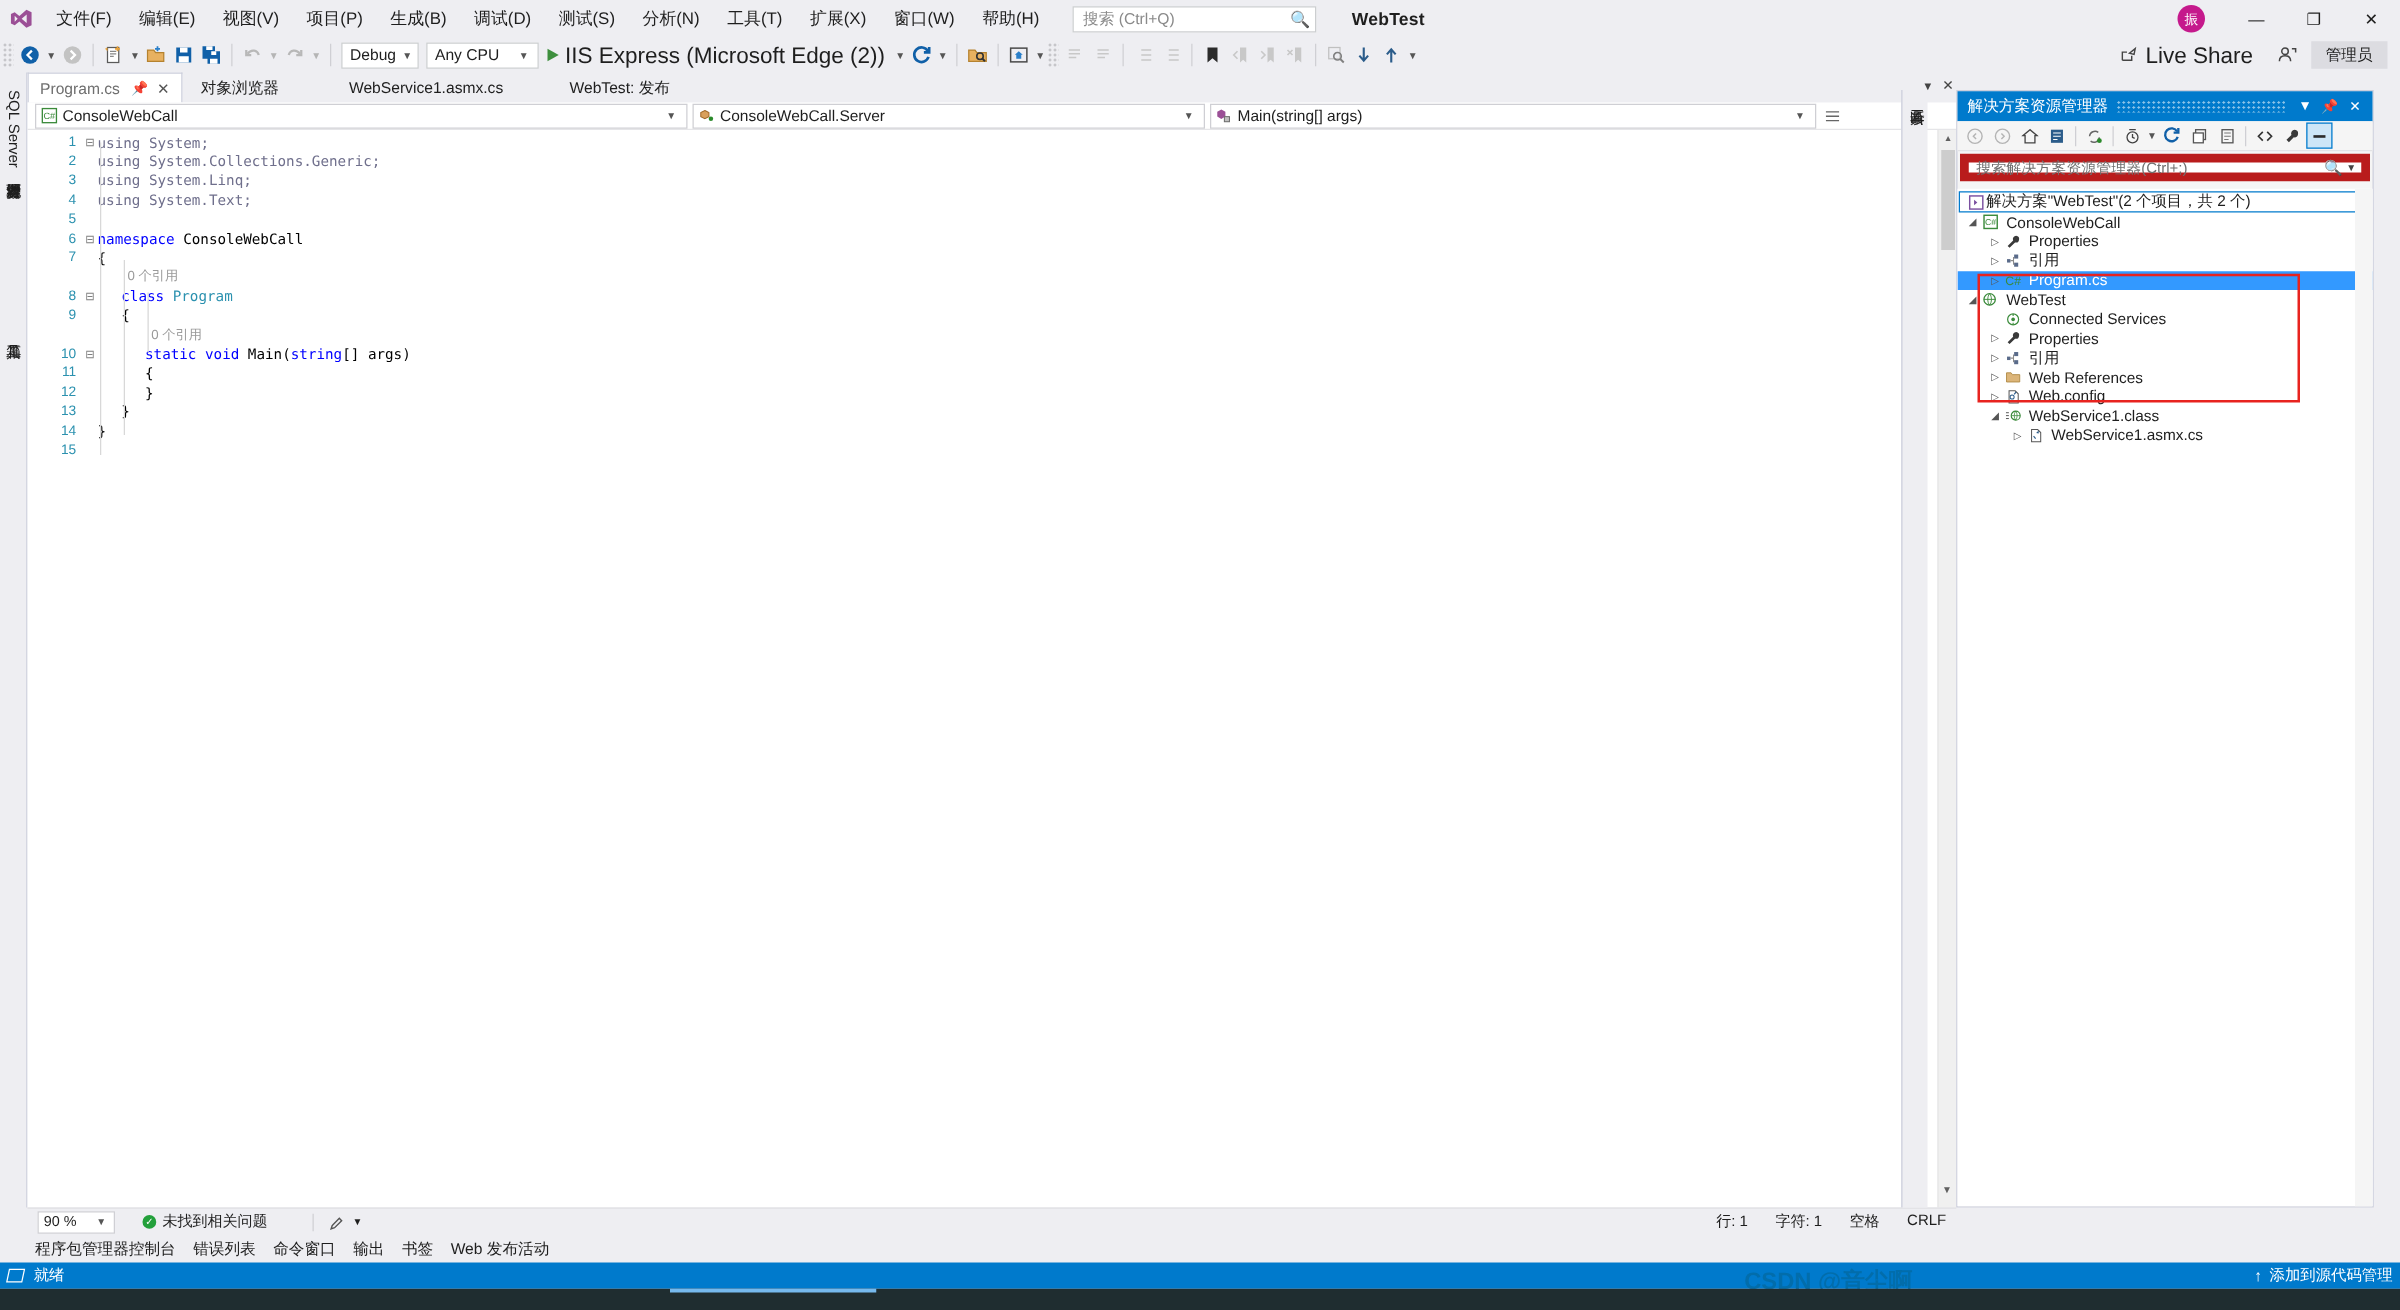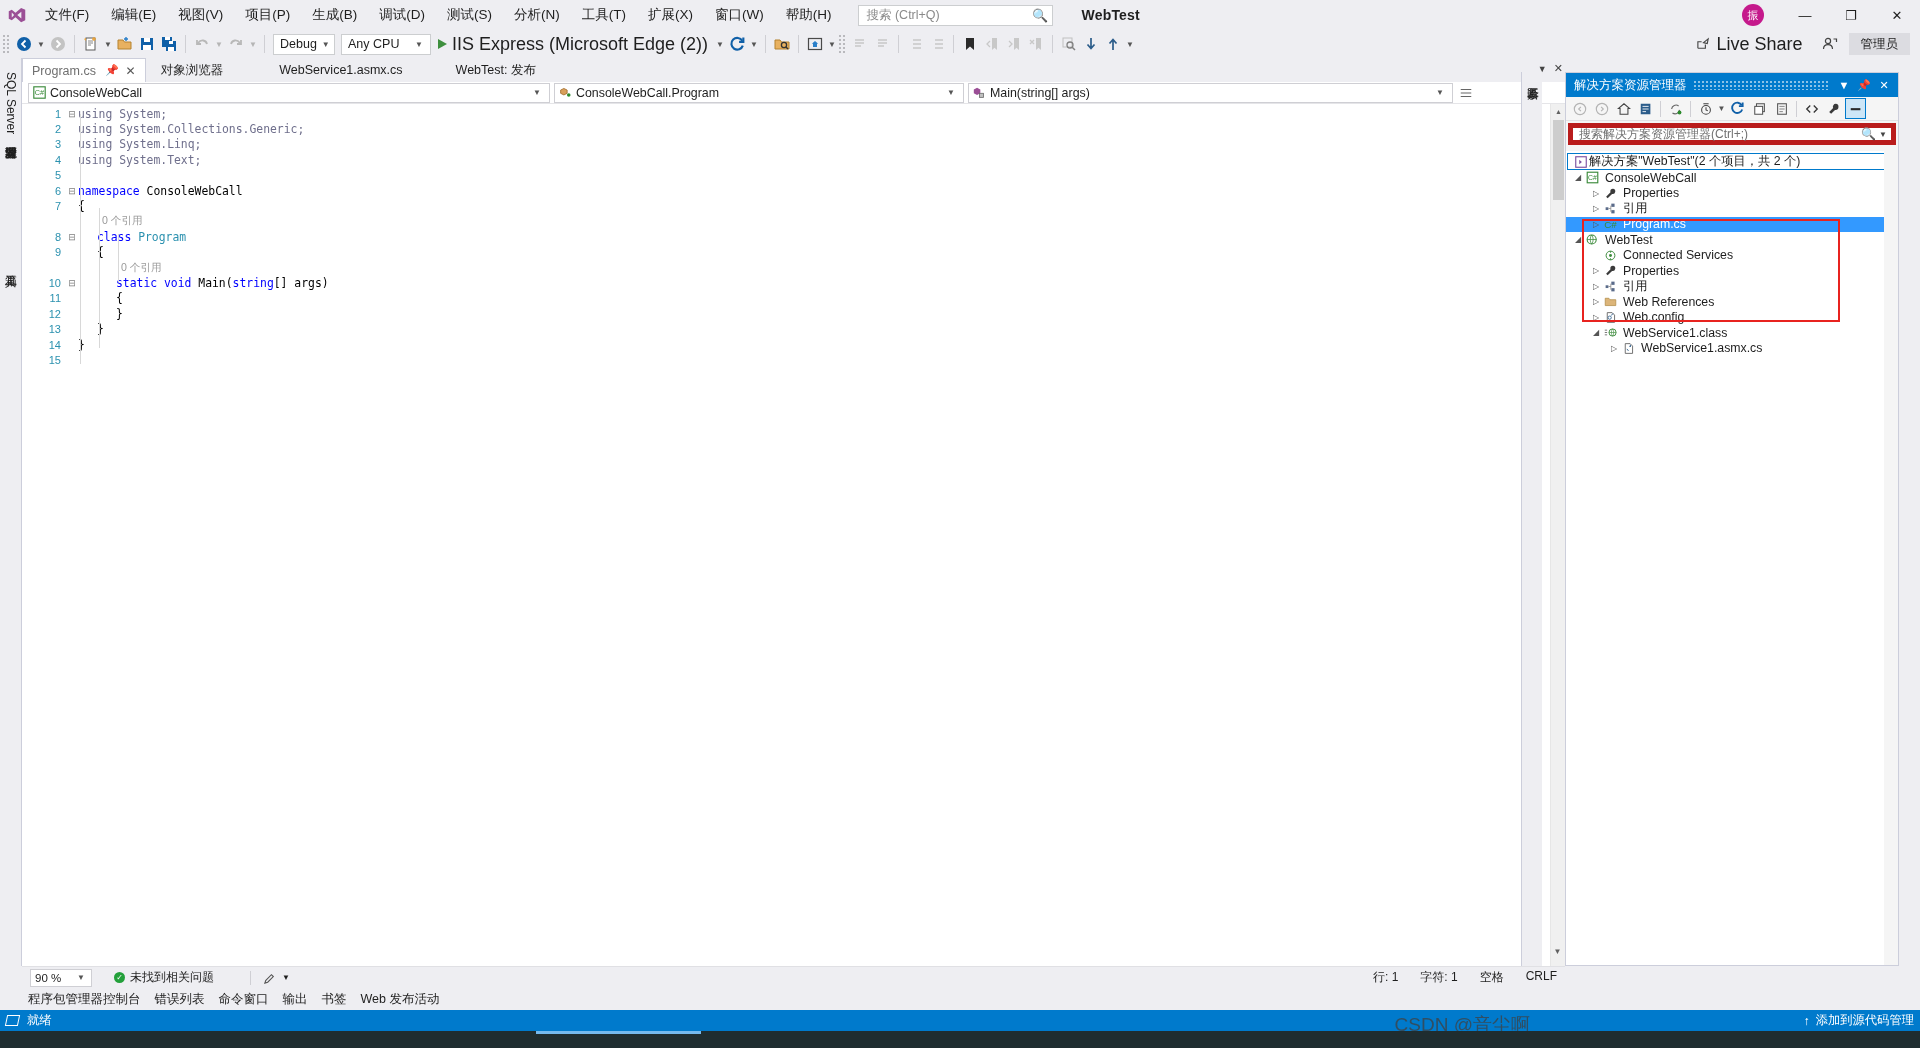--- a/index.html
+++ b/index.html
@@ -163,22 +163,22 @@
     position:absolute; left:0; top:1010px; width:1920px; height:21px;
     background:#007acc; color:#fff; display:flex; align-items:center;
     font-size:12.3px; padding-left:6px;
   }
   .vsstatus .ready { margin-left:8px; }
   .vsstatus-right { position:absolute; right:6px; display:flex; align-items:center; gap:6px; font-size:12.3px;}
   .flagicon { width:13px; height:11px; border:1.4px solid #fff; transform:skewX(-12deg); }
 
   
   .watermark {
-    position:absolute; right:12px; top:1012px; font-size:19px; color:#404040;
-    opacity:.75; font-weight:normal; pointer-events:none; white-space:nowrap;
+    position:absolute; right:12px; top:1012px; font-size:19px; color:#0369a1;
+    opacity:.75; font-weight:bold; pointer-events:none; white-space:nowrap;
   }
 
   
   .taskbar {
     position:absolute; left:0; top:1031px; width:1920px; height:17px;
     background:#1f2d30;
   }
   .tb-active { position:absolute; left:536px; top:0; width:165px; height:2.5px; background:#76b9ed; }
 
   
@@ -195,21 +195,21 @@
       background-size:4px 4px; }
   .se-title .tbtn { width:20px;height:20px;display:flex;align-items:center;justify-content:center;font-size:11px;}
   .se-toolbar {
     height:24px; background:#f5f5f5; display:flex; align-items:center; padding:0 3px; gap:1px;
     border-bottom:1px solid #e2e2e5;
   }
   .se-tb { width:21px;height:21px;display:flex;align-items:center;justify-content:center;}
   .se-tb.sel { border:1px solid #007acc; background:#cde6f7; }
   .se-sep2 { width:1px;height:16px;background:#cfcfd4;margin:0 3px;}
   .se-search {
-    height:22px; background:#fff; border:5px solid #b91c1c; margin:2px 2px 0 2px;
+    height:22px; background:#fff; border:7px solid #b91c1c; margin:2px 2px 0 2px;
     display:flex; align-items:center; padding:0 4px 0 6px; font-size:12px; color:#707070;
   }
   .se-tree { position:absolute; left:0; top:78px; width:332px; height:814px; background:#fff; overflow:hidden;}
   .trow { height:15.5px; display:flex; align-items:center; font-size:12.3px; white-space:nowrap; }
   .trow .arrow { width:12px; text-align:center; font-size:8px; color:#555; }
   .trow .arrow.open { color:#555; }
   .trow .ticon { width:17px; display:flex; align-items:center; justify-content:center; }
   .trow.sel { background:#3399ff; color:#fff; }
   .trow.solrow { border:1px solid #007acc; background:#fff; height:17px; }
   .redbox { position:absolute; border:2px solid #e8231f; pointer-events:none; }
@@ -489,21 +489,21 @@
       <span class="txt">ConsoleWebCall</span>
       <span class="cv">▼</span>
     </div>
     <div class="navsel" style="width:410px;margin-left:4px">
       <span style="display:flex;align-items:center">
         <svg width="13" height="13" viewBox="0 0 16 16">
             <path d="M6 3l4 2v4L6 11 2 9V5z" fill="#d9a05b" stroke="#a06a28"></path>
             <circle cx="12" cy="11" r="2.2" fill="#2b8a2b"></circle>
           </svg>
       </span>
-      <span class="txt">ConsoleWebCall.Program</span>
+      <span class="txt">ConsoleWebCall.Server</span>
       <span class="cv">▼</span>
     </div>
     <div class="navsel" style="width:485px;margin-left:4px">
       <span style="display:flex;align-items:center">
         <svg width="13" height="13" viewBox="0 0 16 16">
             <path d="M5 2l4 2.3v4.6L5 11.2 1 8.9V4.3z" fill="#9b4f96"></path>
             <rect x="8" y="9" width="5" height="5" fill="#c0c0c0" stroke="#6b6b6b"></rect>
           </svg>
       </span>
       <span class="txt">Main(string[] args)</span>

